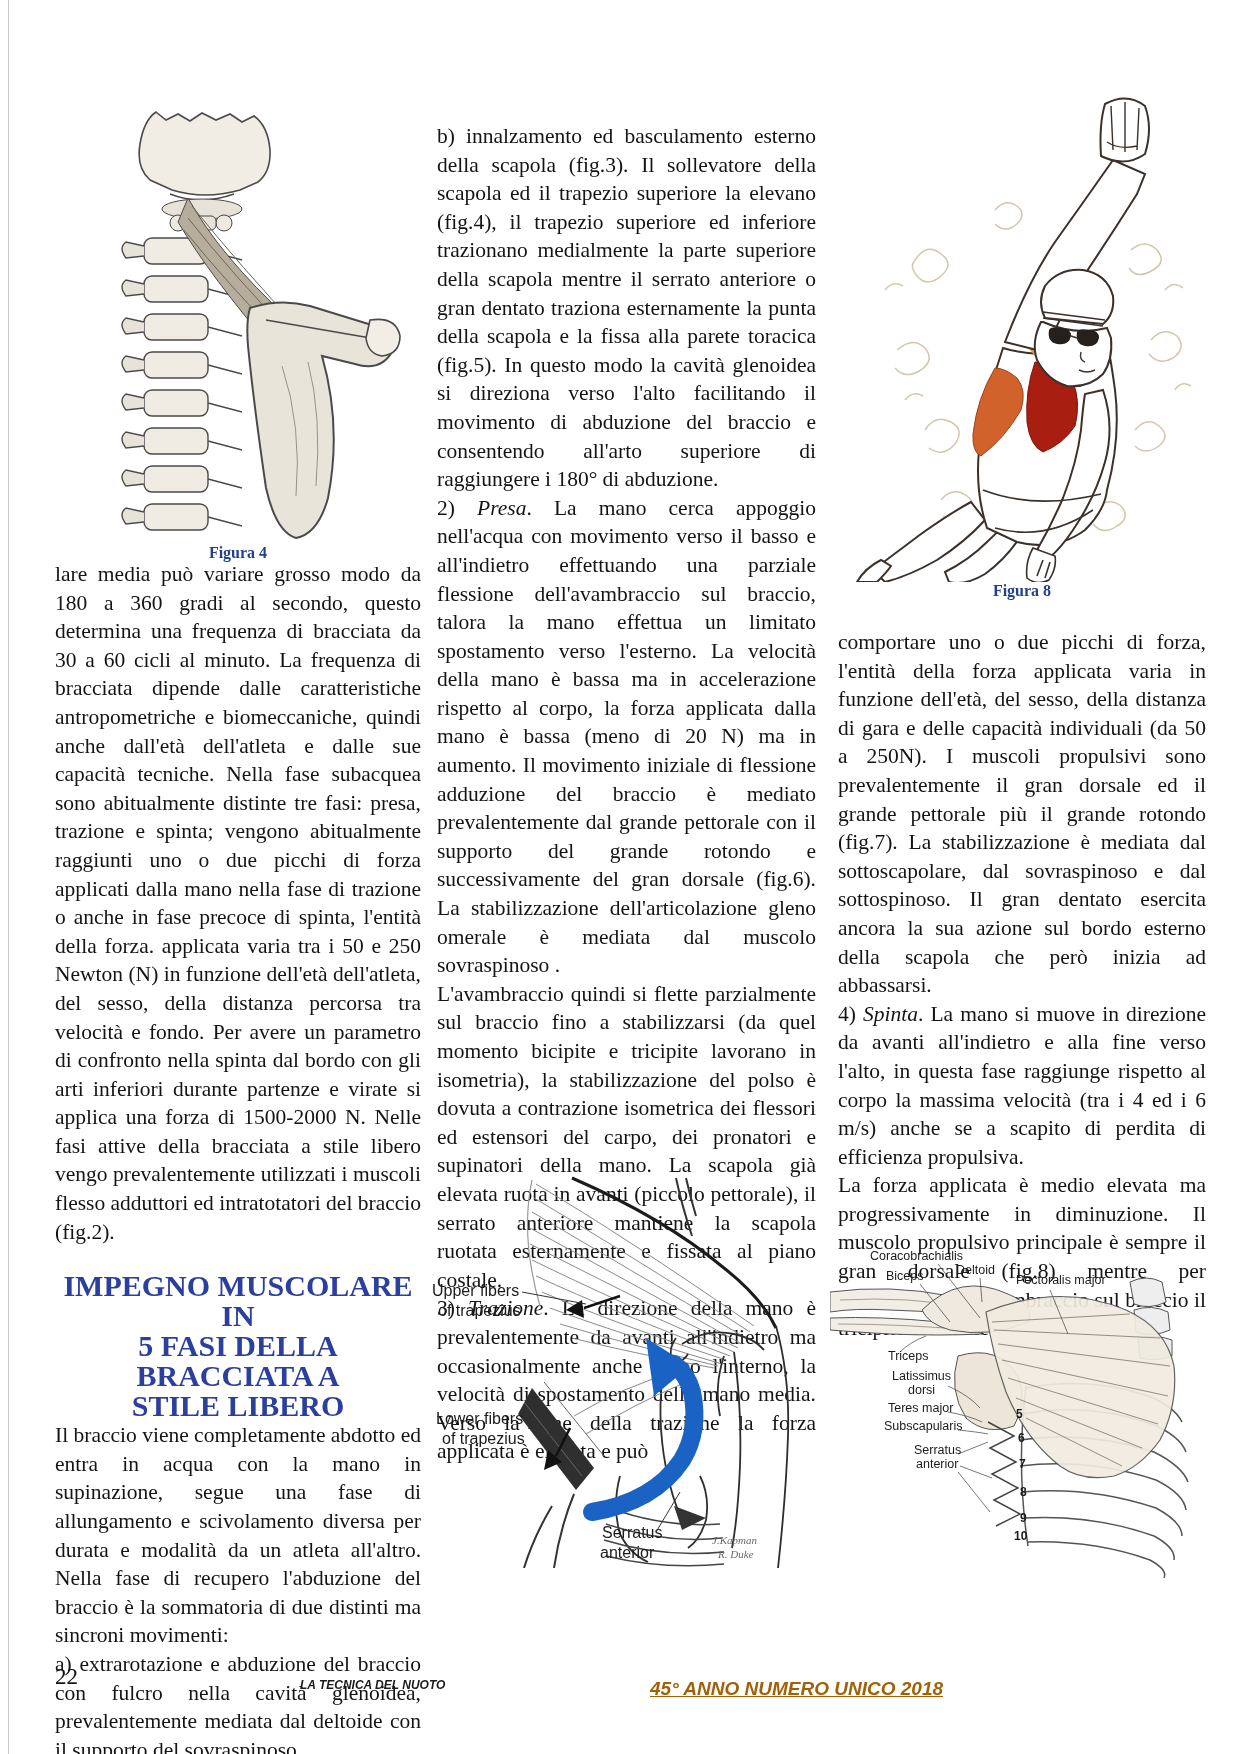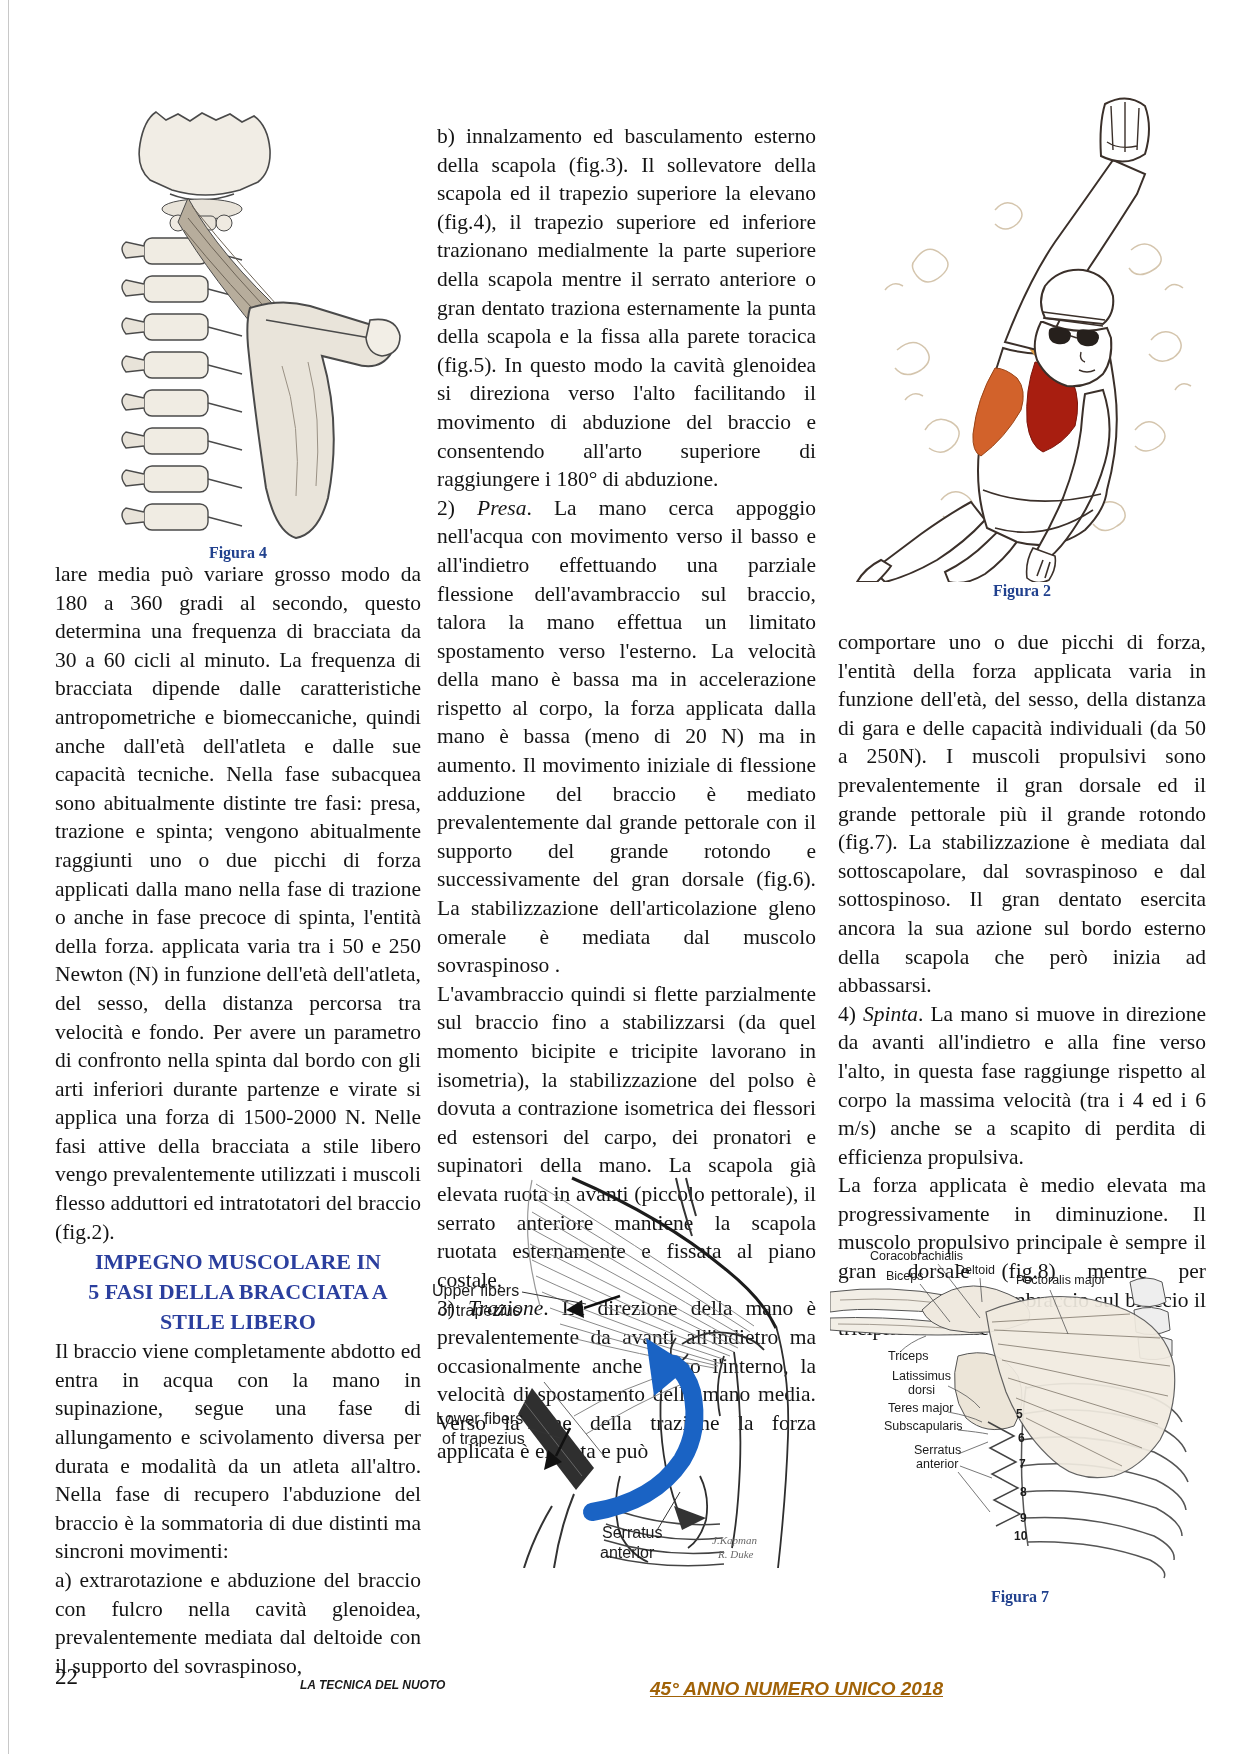--- a/index.html
+++ b/index.html
@@ -4,21 +4,21 @@
 <style>
   html,body{margin:0;padding:0;background:#ffffff;}
   .page{position:relative;width:1240px;height:1754px;background:#fff;overflow:hidden;
         font-family:"Liberation Serif", serif;color:#141414;}
   .edge-line{position:absolute;left:8px;top:0;width:1px;height:1754px;background:#c8c8c8;}
   .col{position:absolute;text-align:justify;font-size:21.5px;line-height:28.6px;}
   .col p{margin:0;}
   #col-left{left:55px;top:560px;width:366px;}
   #col-mid{left:437px;top:122px;width:379px;}
   #col-right{left:838px;top:628px;width:368px;}
-  .section-heading{margin-top:1px;text-align:center;font-weight:bold;font-size:22px;line-height:30px;color:#2b3f9e;}
+  .section-heading{margin-top:25px;text-align:center;font-weight:bold;font-size:30px;line-height:30px;color:#2b3f9e;}
   .subheading{font-style:italic;font-size:23px;line-height:31px;color:#1d2430;margin-top:4px;margin-bottom:4px;}
   .fig{position:absolute;}
   .fig svg{display:block;width:100%;height:100%;}
   .fig-caption{position:absolute;text-align:center;font-weight:bold;font-size:16px;color:#21418e;}
   .footer-pagenum{position:absolute;left:55px;top:1664px;font-size:23px;color:#141414;}
   .footer-journal{position:absolute;left:300px;top:1678px;width:340px;
       font-family:"Liberation Sans",sans-serif;font-weight:bold;font-style:italic;font-size:12px;color:#1a1a1a;}
   .footer-issue{position:absolute;left:650px;top:1678px;width:360px;
       font-family:"Liberation Sans",sans-serif;font-weight:bold;font-style:italic;font-size:19px;color:#a16207;text-decoration:underline;}
   .svg-label{font-family:"Liberation Sans",sans-serif;fill:#1b1b1b;}
@@ -133,21 +133,21 @@
       <path d="M268,60 L266,16 M280,62 L280,12 M292,60 L294,18 M262,52 Q274,60 292,56" fill="none" stroke="#3b302a" stroke-width="1.4"></path>
 
       <path d="M200,196 Q214,178 238,180 Q262,184 268,206 Q270,224 258,234 L200,228 Q192,212 200,196 Z" fill="#ffffff" stroke="#3b302a" stroke-width="2"></path>
       <path d="M198,222 L260,230 M198,228 L258,236" fill="none" stroke="#3b302a" stroke-width="1.4"></path>
       <path d="M196,232 Q186,252 192,270 Q202,290 222,296 Q244,298 258,284 Q268,270 266,248 L262,238 Q230,246 198,232 Z" fill="#ffffff" stroke="#3b302a" stroke-width="2"></path>
       <path d="M204,240 Q202,252 212,254 Q224,256 226,246 Q226,238 216,238 Q206,236 204,240 Z" fill="#26201c"></path>
       <path d="M232,242 Q230,254 240,256 Q252,258 254,248 Q254,240 244,240 Q234,238 232,242 Z" fill="#26201c"></path>
       <path d="M226,246 L232,248 M236,262 Q234,270 240,272 M234,280 Q242,284 250,280" fill="none" stroke="#3b302a" stroke-width="1.4"></path>
     </svg>
   </div>
-  <div class="fig-caption" style="left:838px;top:582px;width:368px;">Figura 2</div>
+  <div class="fig-caption" style="left:838px;top:582px;width:368px;">Figura 8</div>
 
   <div class="col" id="col-mid">
     <p><span>b) innalzamento ed basculamento esterno della scapola (fig.3). Il sollevatore della scapola ed il trapezio superiore la elevano (fig.4), il trapezio superiore ed inferiore trazionano medialmente la parte superiore della scapola mentre il serrato anteriore o gran dentato traziona esternamente la punta della scapola e la fissa alla parete toracica (fig.5). In questo modo la cavità glenoidea si direziona verso l'alto facilitando il movimento di abduzione del braccio e consentendo all'arto superiore di raggiungere i 180° di abduzione.</span></p>
     <p><span>2) </span><i>Presa</i><span>. La mano cerca appoggio nell'acqua con movimento verso il basso e all'indietro effettuando una parziale flessione dell'avambraccio sul braccio, talora la mano effettua un limitato spostamento verso l'esterno. La velocità della mano è bassa ma in accelerazione rispetto al corpo, la forza applicata dalla mano è bassa (meno di 20 N) ma in aumento. Il movimento iniziale di flessione adduzione del braccio è mediato prevalentemente dal grande pettorale con il supporto del grande rotondo e successivamente del gran dorsale (fig.6). La stabilizzazione dell'articolazione gleno omerale è mediata dal muscolo sovraspinoso .</span></p>
     <p><span>L'avambraccio quindi si flette parzialmente sul braccio fino a stabilizzarsi (da quel momento bicipite e tricipite lavorano in isometria), la stabilizzazione del polso è dovuta a contrazione isometrica dei flessori ed estensori del carpo, dei pronatori e supinatori della mano. La scapola già elevata ruota in avanti (piccolo pettorale), il serrato anteriore mantiene la scapola ruotata esternamente e fissata al piano costale.</span></p>
     <p><span>3) </span><i>Trazione</i><span>. La direzione della mano è prevalentemente da avanti all'indietro ma occasionalmente anche verso l'interno, la velocità di spostamento della mano media. Verso la fine della trazione la forza applicata è elevata e può</span></p>
   </div>
 
   <div class="col" id="col-left">
     <p><span>lare media può variare grosso modo da 180 a 360 gradi al secondo, questo determina una frequenza di bracciata da 30 a 60 cicli al minuto. La frequenza di bracciata dipende dalle caratteristiche antropometriche e biomeccaniche, quindi anche dall'età dell'atleta e dalle sue capacità tecniche. Nella fase subacquea sono abitualmente distinte tre fasi: presa, trazione e spinta; vengono abitualmente raggiunti uno o due picchi di forza applicati dalla mano nella fase di trazione o anche in fase precoce di spinta, l'entità della forza. applicata varia tra i 50 e 250 Newton (N) in funzione dell'età dell'atleta, del sesso, della distanza percorsa tra velocità e fondo. Per avere un parametro di confronto nella spinta dal bordo con gli arti inferiori durante partenze e virate si applica una forza di 1500-2000 N. Nelle fasi attive della bracciata a stile libero vengo prevalentemente utilizzati i muscoli flesso adduttori ed intratotatori del braccio (fig.2).</span></p>
@@ -300,18 +300,17 @@
       <g font-weight="bold">
         <text class="svg-label" x="186" y="192" font-size="12">5</text>
         <text class="svg-label" x="188" y="216" font-size="12">6</text>
         <text class="svg-label" x="189" y="242" font-size="12">7</text>
         <text class="svg-label" x="190" y="270" font-size="12">8</text>
         <text class="svg-label" x="190" y="296" font-size="12">9</text>
         <text class="svg-label" x="184" y="314" font-size="12">10</text>
       </g>
     </svg>
   </div>
-  <div class="fig-caption" style="left:830px;top:1588px;width:380px;">Figura 7</div>
 
   <div class="footer-pagenum">22</div>
   <div class="footer-journal">LA TECNICA DEL NUOTO</div>
   <div class="footer-issue">45° ANNO NUMERO UNICO 2018</div>
 </div>
 
 </body></html>

